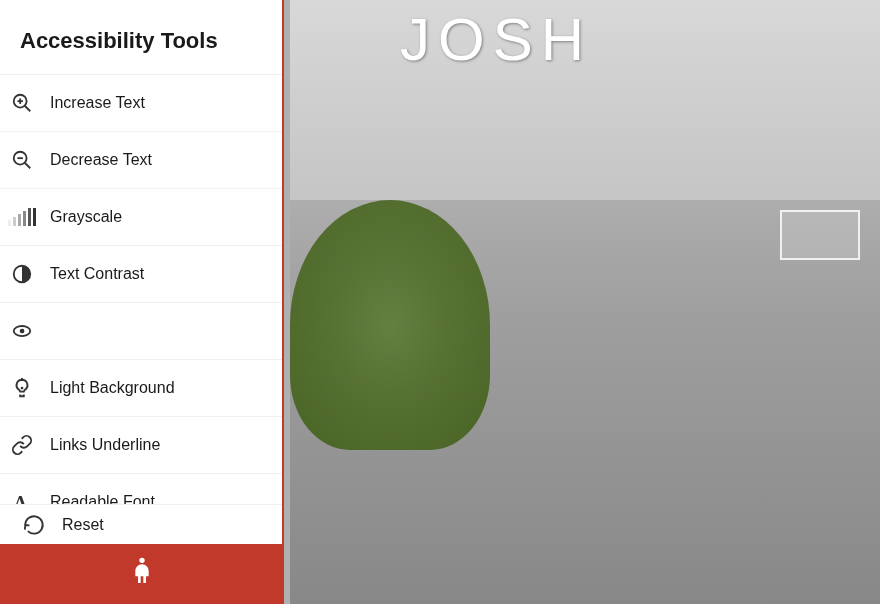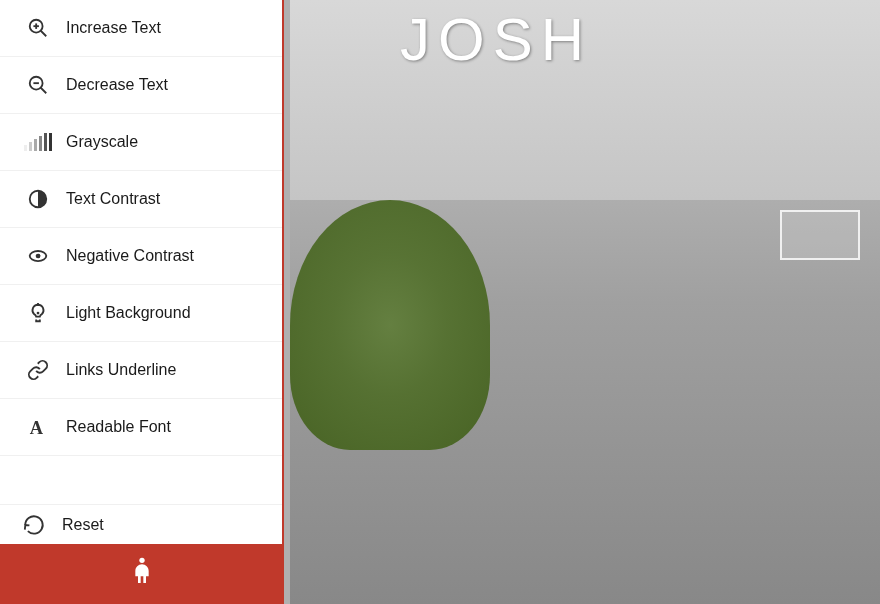--- a/index.html
+++ b/index.html
@@ -114,21 +114,21 @@
     }
 
     .panel-items {
       padding: 0;
       list-style: none;
     }
 
     .panel-item {
       display: flex;
       align-items: center;
-      padding: 14px 24px;
+      padding: 14px 8px;
       cursor: pointer;
       border-bottom: 1px solid #f0f0f0;
       font-family: Arial, sans-serif;
       font-size: 16px;
       color: #1a1a1a;
       transition: background 0.15s;
     }
 
     .item-icon {
       width: 28px;
@@ -211,20 +211,23 @@
   <div class="green-area"></div>
 
   <div class="hero-text">
     <span class="line1">JOSH</span>
   </div>
 
   <div class="top-right-rect"></div>
 </div>
 
 <div class="accessibility-panel">
+  <div class="panel-header">
+    <div class="panel-title">Accessibility Tools</div>
+  </div>
 
   <ul class="panel-items">
 
     <li class="panel-item">
       <div class="item-icon">
         <svg class="icon-svg" viewBox="0 0 24 24" fill="none" stroke="#333" stroke-width="2">
           <circle cx="10" cy="10" r="7"></circle>
           <line x1="15" y1="15" x2="21" y2="21"></line>
           <line x1="10" y1="7" x2="10" y2="13"></line>
           <line x1="7" y1="10" x2="13" y2="10"></line>
@@ -269,21 +272,20 @@
     </li>
 
     <li class="panel-item">
       <div class="item-icon">
         <svg class="icon-svg" viewBox="0 0 24 24" fill="none" stroke="#333" stroke-width="2">
           <ellipse cx="12" cy="12" rx="9" ry="5.5"></ellipse>
           <circle cx="12" cy="12" r="2.5" fill="#333" stroke="none"></circle>
           <path d="M12 9.5 a2.5 2.5 0 0 1 0 5" fill="#333" stroke="none"></path>
         </svg>
       </div>
-      <span class="item-label">Negative Contrast</span>
     </li>
 
     <li class="panel-item">
       <div class="item-icon">
         <svg class="icon-svg" viewBox="0 0 24 24" fill="none" stroke="#333" stroke-width="2">
           <path d="M9 21h6M10 21v-2M14 21v-2"></path>
           <path d="M12 3a6 6 0 0 1 4.24 10.24A4 4 0 0 0 14 16H10a4 4 0 0 0-2.24-2.76A6 6 0 0 1 12 3z"></path>
           <line x1="12" y1="3" x2="12" y2="1"></line>
           <circle cx="12" cy="12" r="1.5" fill="#333" stroke="none"></circle>
         </svg>

